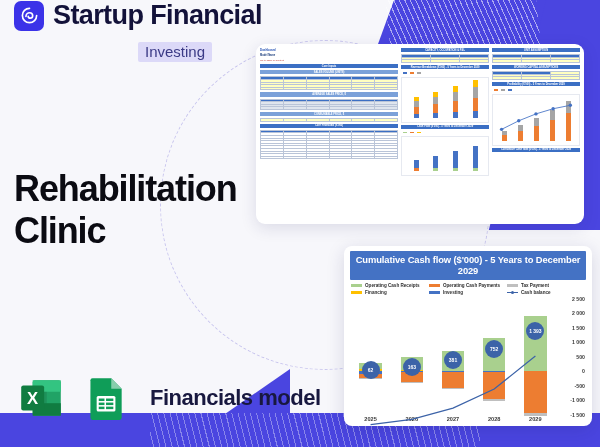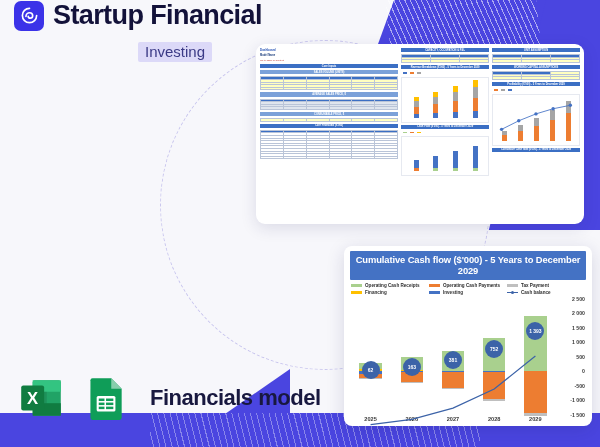--- a/index.html
+++ b/index.html
@@ -222,20 +222,22 @@
     <svg width="19" height="19" viewBox="0 0 24 24" aria-hidden="true">
       <path d="M12 3a9 9 0 1 0 9 9" fill="none" stroke="#ffffff" stroke-width="2.1" stroke-linecap="round"></path>
       <path d="M7.5 13.2c0-2.6 2.1-4.7 4.7-4.7 2.1 0 3.8 1.7 3.8 3.8 0 1.7-1.4 3.1-3.1 3.1-1.4 0-2.5-1.1-2.5-2.5" fill="none" stroke="#ffffff" stroke-width="2.1" stroke-linecap="round"></path>
     </svg>
   </div>
   <div class="brand-name">Startup Financial</div>
 </div>
 <div class="brand-sub">Investing</div>
 
 <div class="hero">
+  <div>Rehabilitation</div>
+  <div>Clinic</div>
 </div>
 
 <div class="dash-card">
   <div class="dash-inner">
 
     <div class="dash-col" style="width:44%;">
       <div class="mini-title">Dashboard</div>
       <div style="color:#1a3d7c;font-weight:bold;font-size:2.6px;">Model Name</div>
       <div class="mini-sub">Go to Table of Content</div>
       <div class="band-blue">Core Inputs</div>

